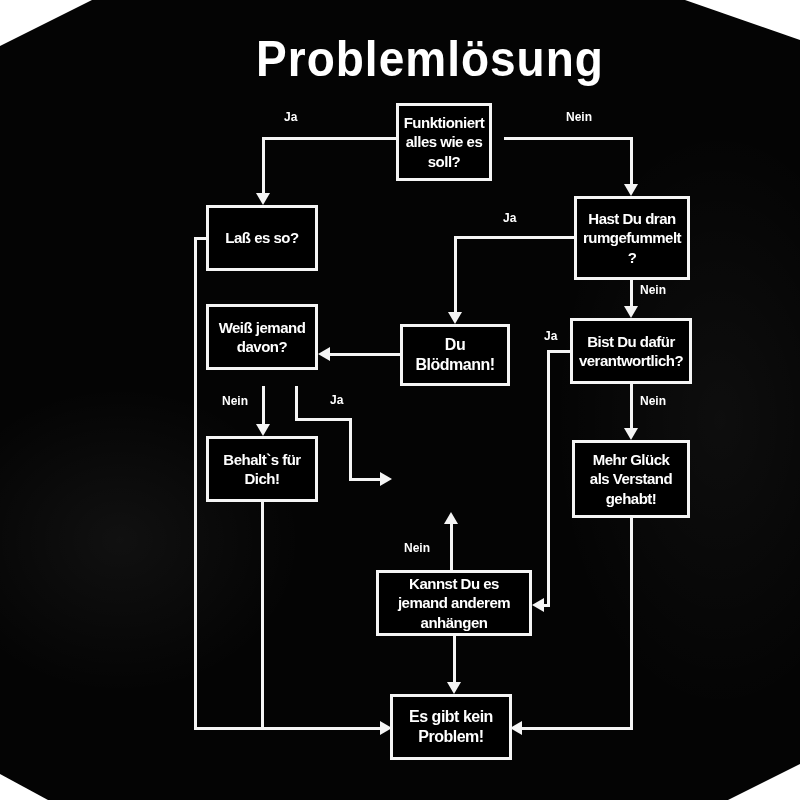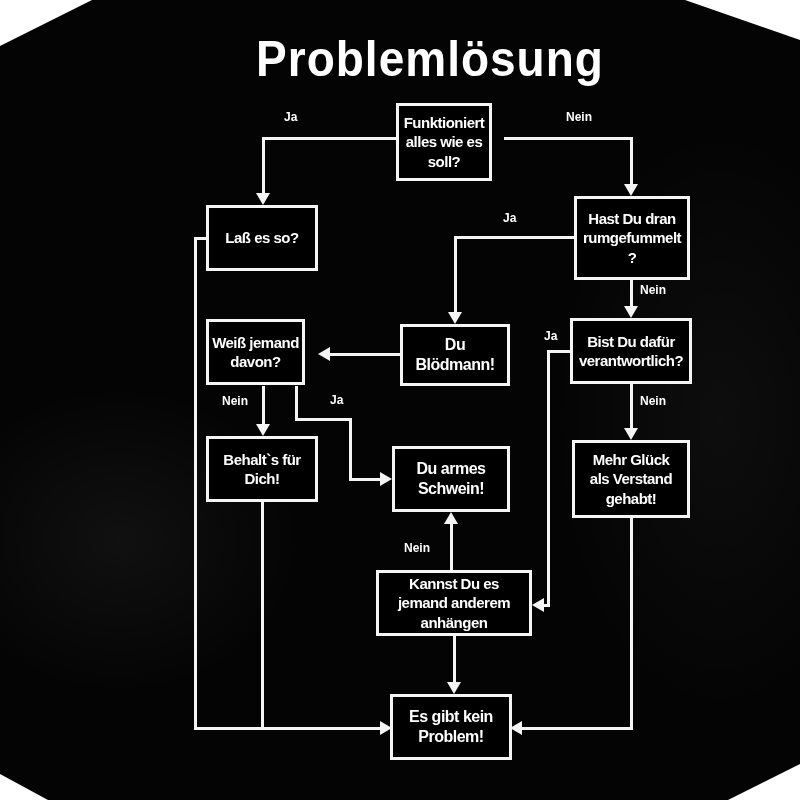--- a/index.html
+++ b/index.html
@@ -121,31 +121,29 @@
 
   <div class="node" style="left:206px;top:205px;width:112px;height:66px">Laß es so?</div>
 
   <div class="node" style="left:574px;top:196px;width:116px;height:84px">Hast Du dran
 rumgefummelt
 ?</div>
 
   <div class="node big" style="left:400px;top:324px;width:110px;height:62px">Du
 Blödmann!</div>
 
-  <div class="node" style="left:206px;top:319px;width:99px;height:66px">Weiß jemand
+  <div class="node" style="left:206px;top:304px;width:112px;height:66px">Weiß jemand
 davon?</div>
 
   <div class="node" style="left:570px;top:318px;width:122px;height:66px">Bist Du dafür
 verantwortlich?</div>
 
   <div class="node" style="left:206px;top:436px;width:112px;height:66px">Behalt`s für
 Dich!</div>
 
-  <div class="node big" style="left:392px;top:446px;width:118px;height:66px">Du armes
-Schwein!</div>
 
   <div class="node" style="left:572px;top:440px;width:118px;height:78px">Mehr Glück
 als Verstand
 gehabt!</div>
 
   <div class="node" style="left:376px;top:570px;width:156px;height:66px">Kannst Du es
 jemand anderem
 anhängen</div>
 
   <div class="node big" style="left:390px;top:694px;width:122px;height:66px">Es gibt kein

